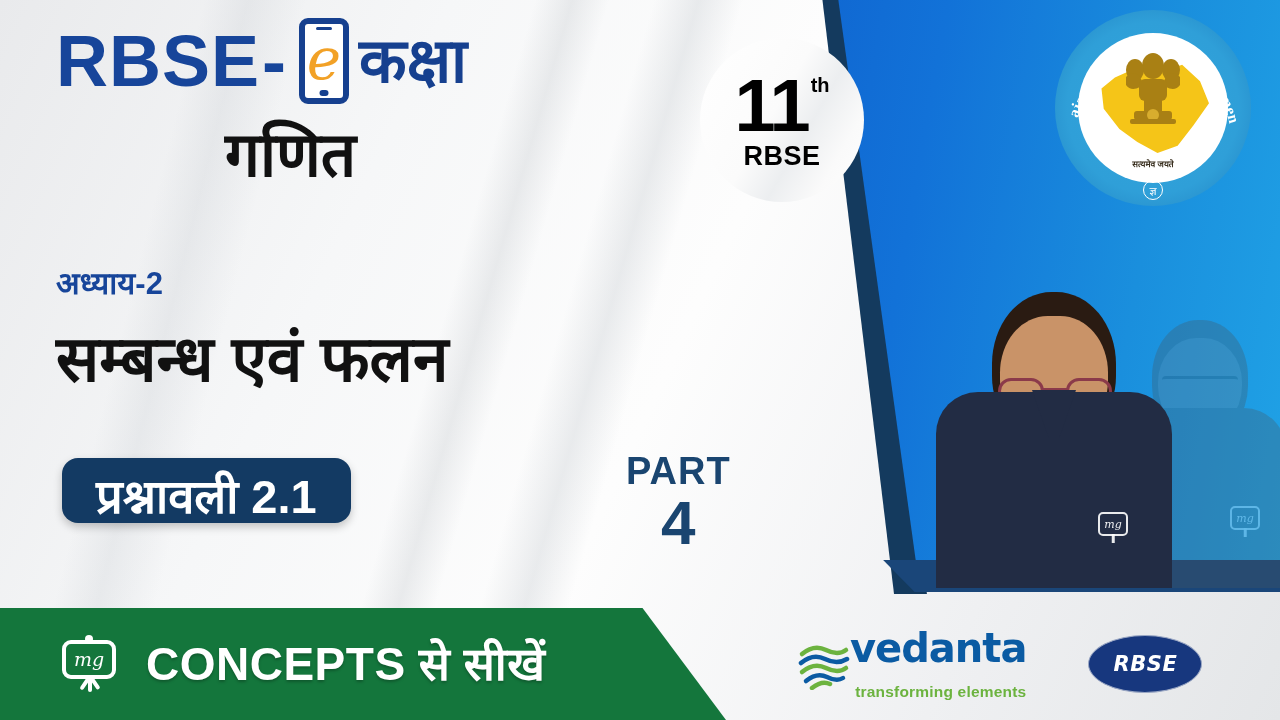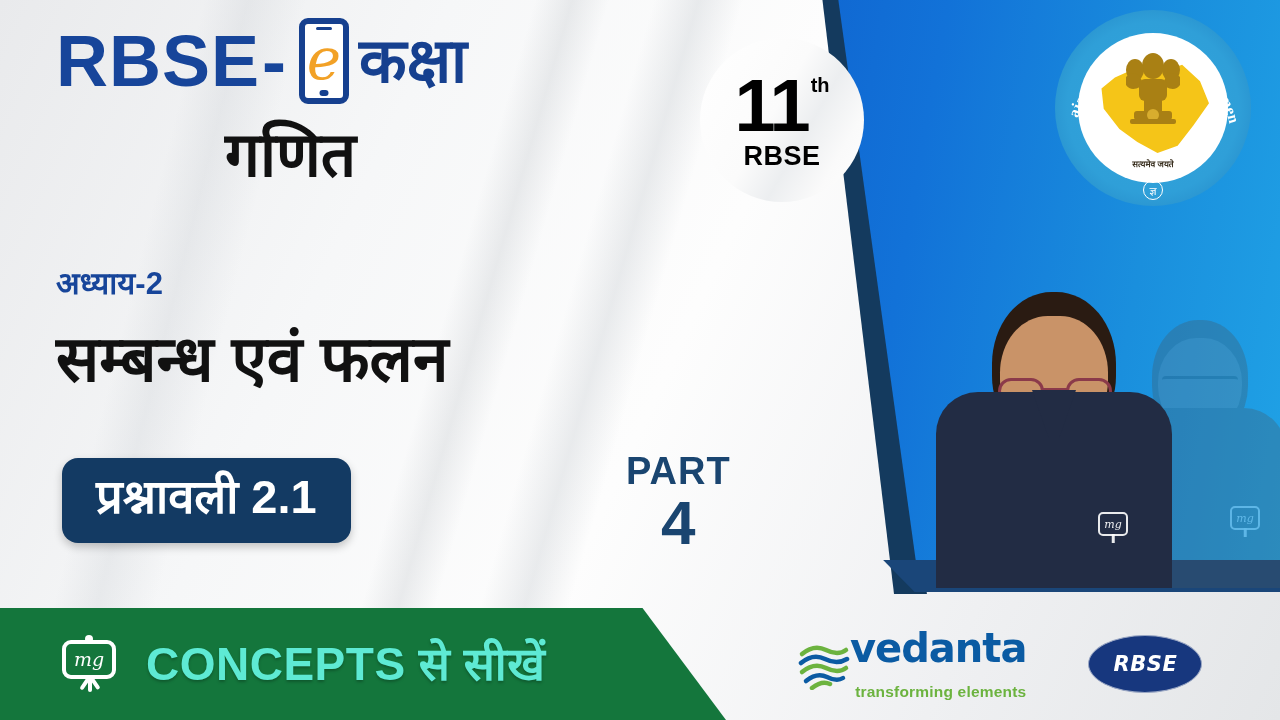--- a/index.html
+++ b/index.html
@@ -121,21 +121,21 @@
     font-size:31px; font-weight:bold; color:#17459a; line-height:1;
   }
   .chapter-title {
     position:absolute; left:56px; top:323px;
     font-size:64px; font-weight:bold; color:#111; line-height:1.15;
   }
 
   
   .ex-badge {
     position:absolute; left:62px; top:458px;
-    padding:15px 34px 23px;
+    padding:15px 34px 3px;
     background:#133a63; border-radius:16px;
     box-shadow:0 4px 9px rgba(0,0,0,.22);
     display:flex; align-items:center;
   }
   .ex-badge span { font-size:47px; font-weight:bold; color:#fff; line-height:1; }
 
   
   .part-block {
     position:absolute; left:626px; top:452px;
     text-align:center; line-height:1;
@@ -198,21 +198,21 @@
   .mg-legs i {
     position:absolute; background:#fff; width:3.5px; height:16px;
     border-radius:2px; top:0; left:15px; display:block;
   }
   .mg-legs i:nth-child(1){ transform:rotate(-34deg); transform-origin:top center; }
   .mg-legs i:nth-child(2){ transform:rotate(0deg); }
   .mg-legs i:nth-child(3){ transform:rotate(34deg); transform-origin:top center; }
 
   .concept-text {
     margin-left:24px;
-    font-size:46px; font-weight:bold; color:#5eead4; line-height:1;
+    font-size:46px; font-weight:bold; color:#ffffff; line-height:1;
     letter-spacing:.5px; white-space:nowrap;
     text-shadow:0 2px 3px rgba(0,0,0,.25);
   }
   .concept-text .hi { font-weight:bold; }
 
   
   .sponsors {
     position:absolute; left:740px; top:608px; width:540px; height:112px;
     display:flex; align-items:center; justify-content:flex-start; gap:62px;
     padding-left:58px;

